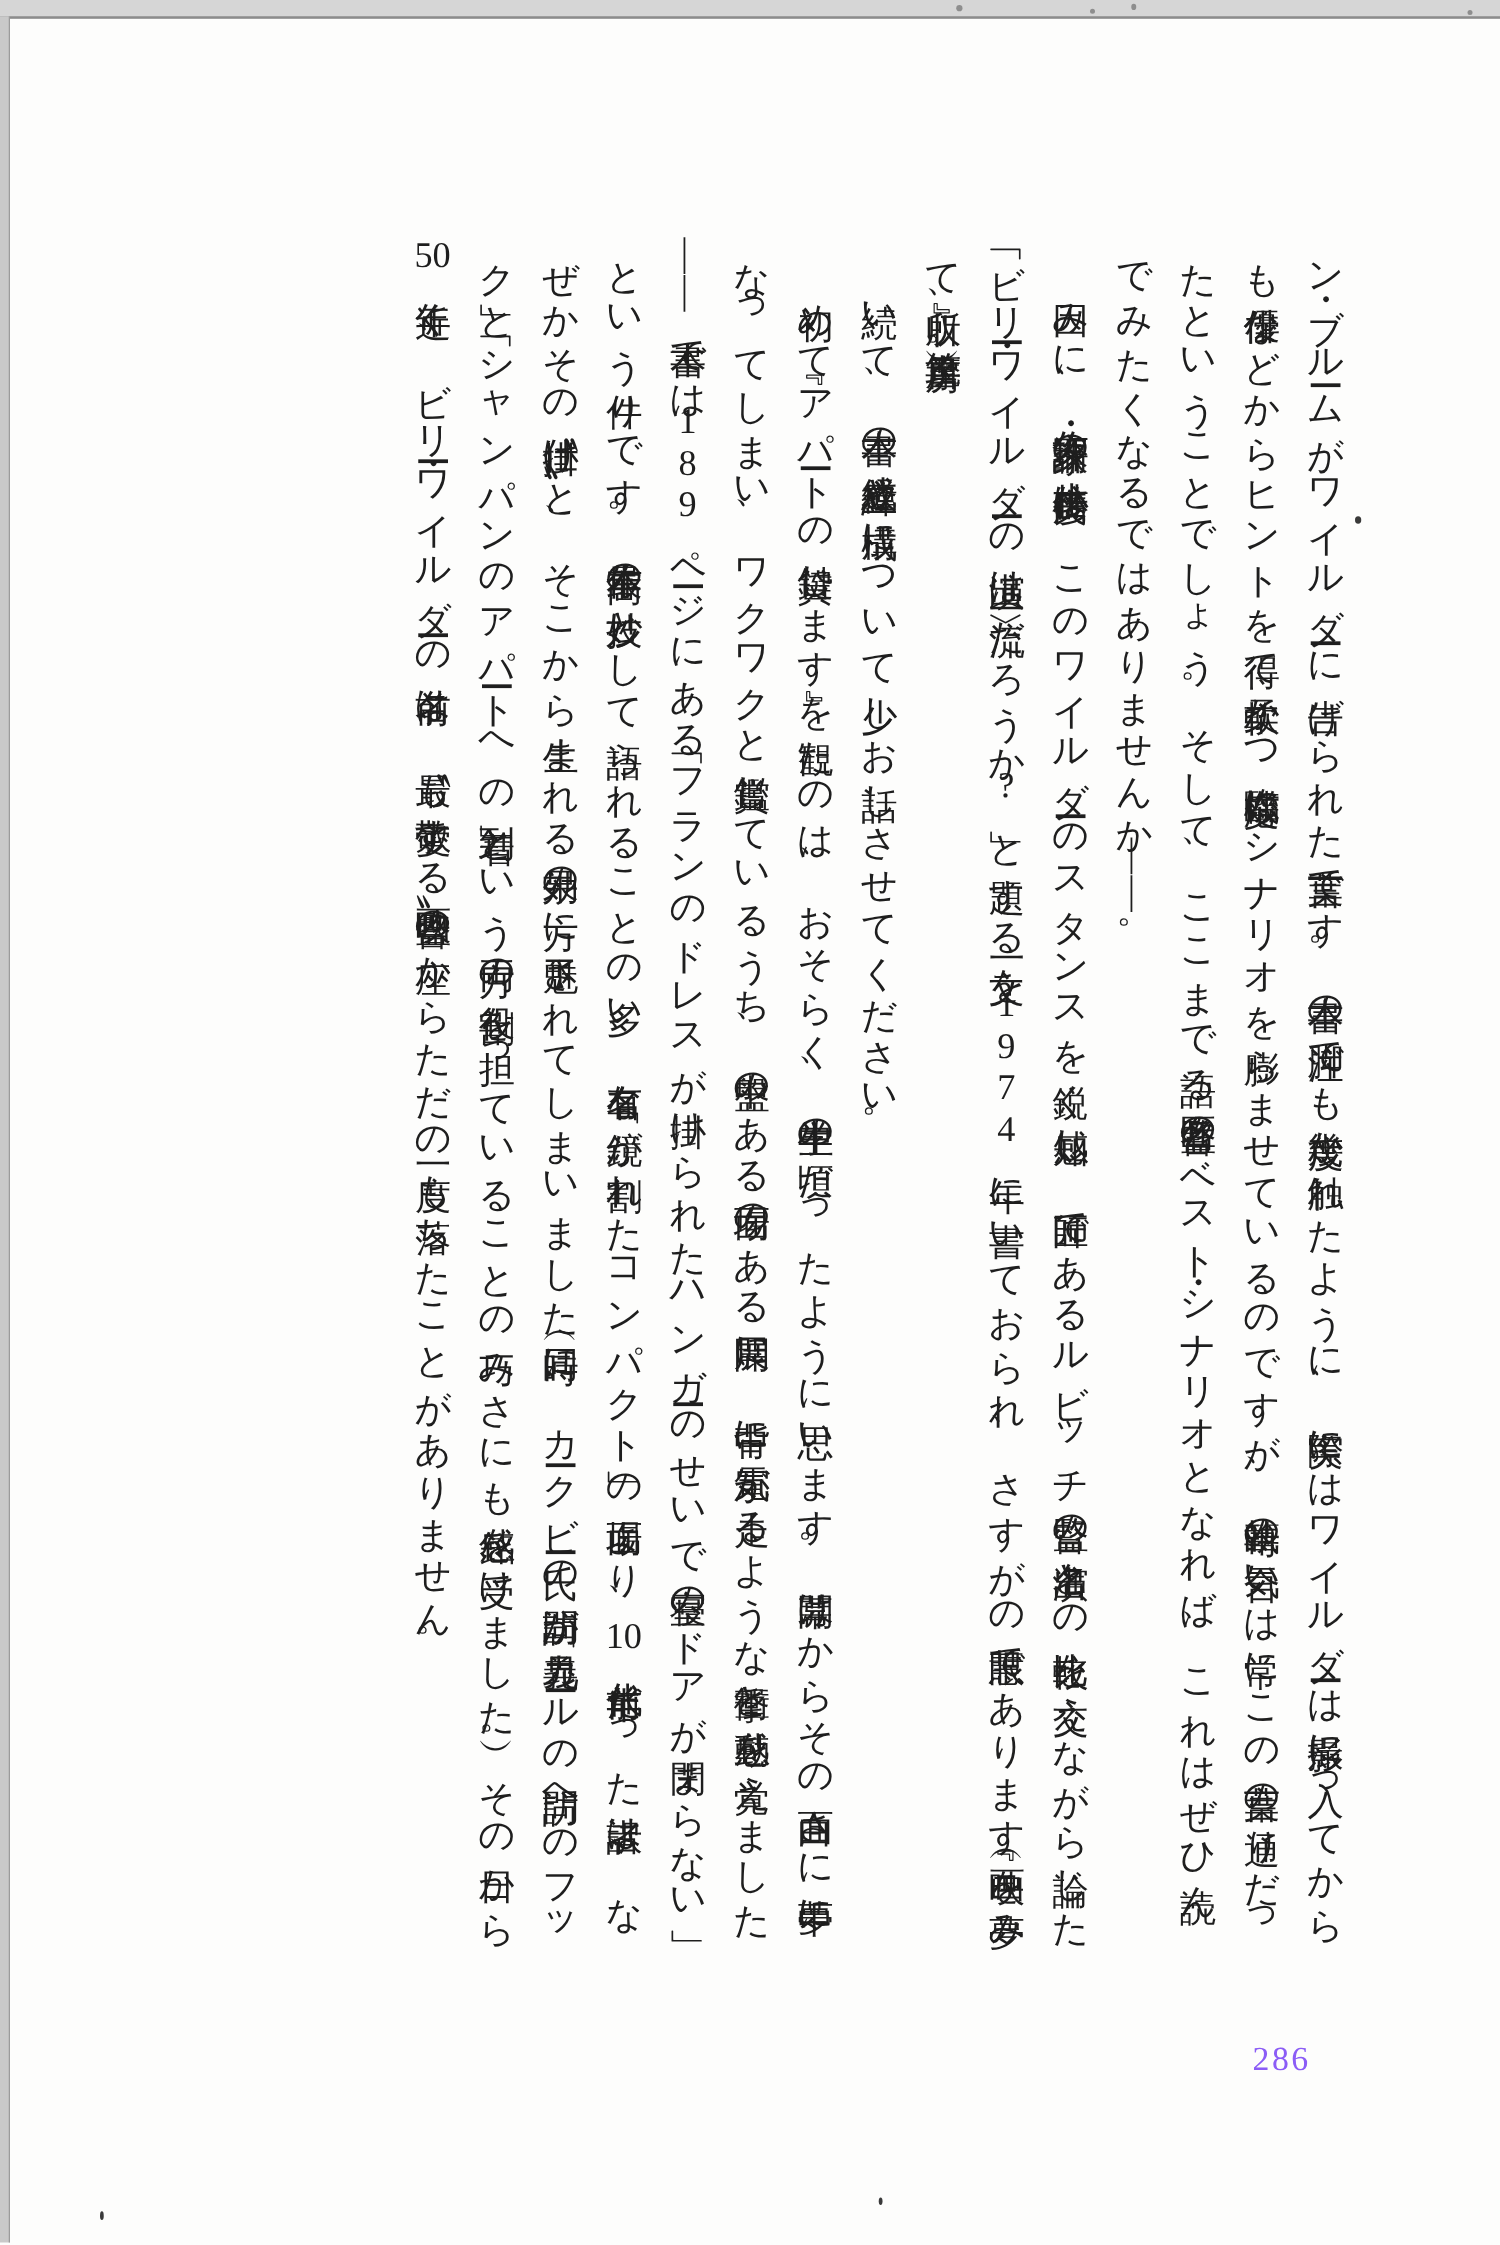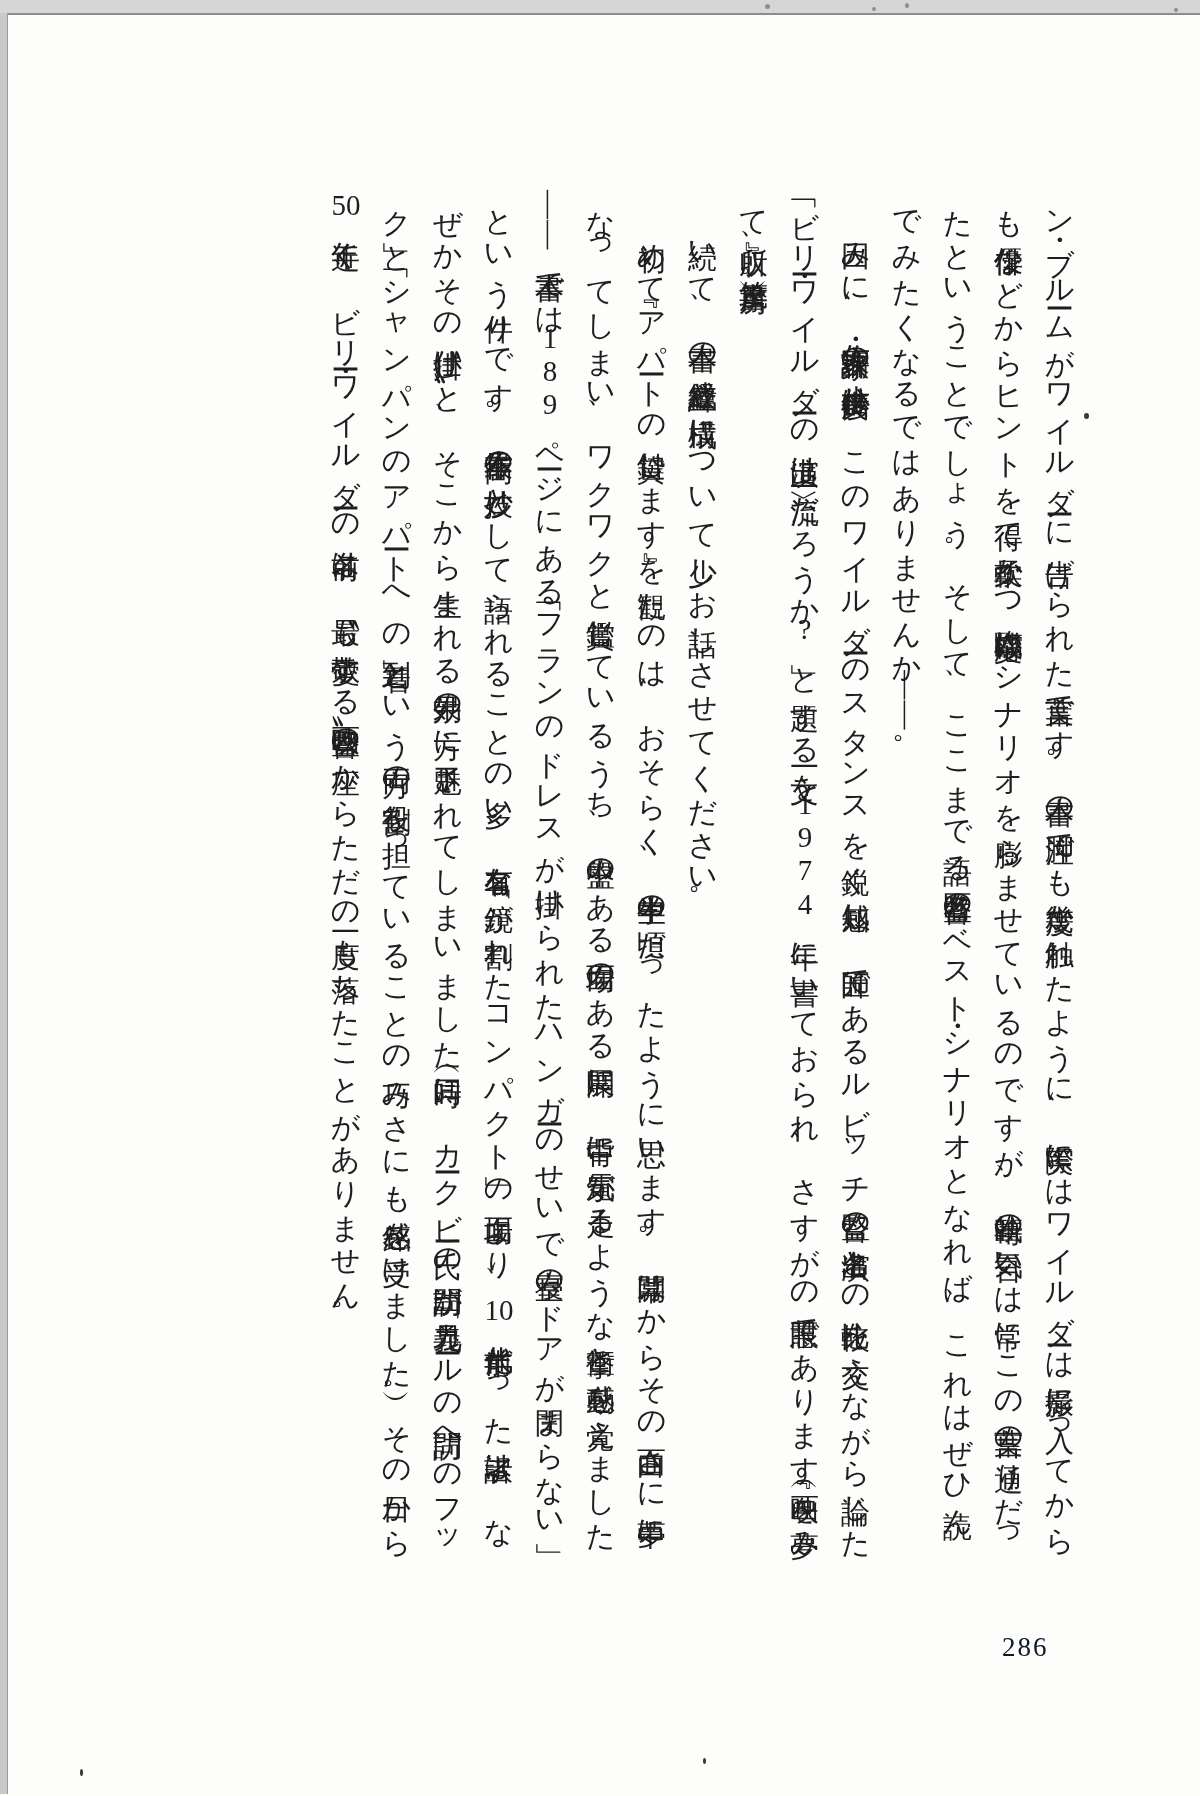--- a/index.html
+++ b/index.html
@@ -81,21 +81,21 @@
   .upright {
     text-orientation: upright;
     -webkit-text-orientation: upright;
   }
   .page-number {
     position: absolute;
     left: 1002px;
     top: 1632px;
     font-size: 27px;
     letter-spacing: 2px;
-    color: #0f172a;
+    color: #8b5cf6;
     text-align: right;
   }
 </style>
 </head>
 <body>
 
 <div class="paper">
   <div class="scan-band-top"></div>
   <div class="scan-strip-left"></div>
 

